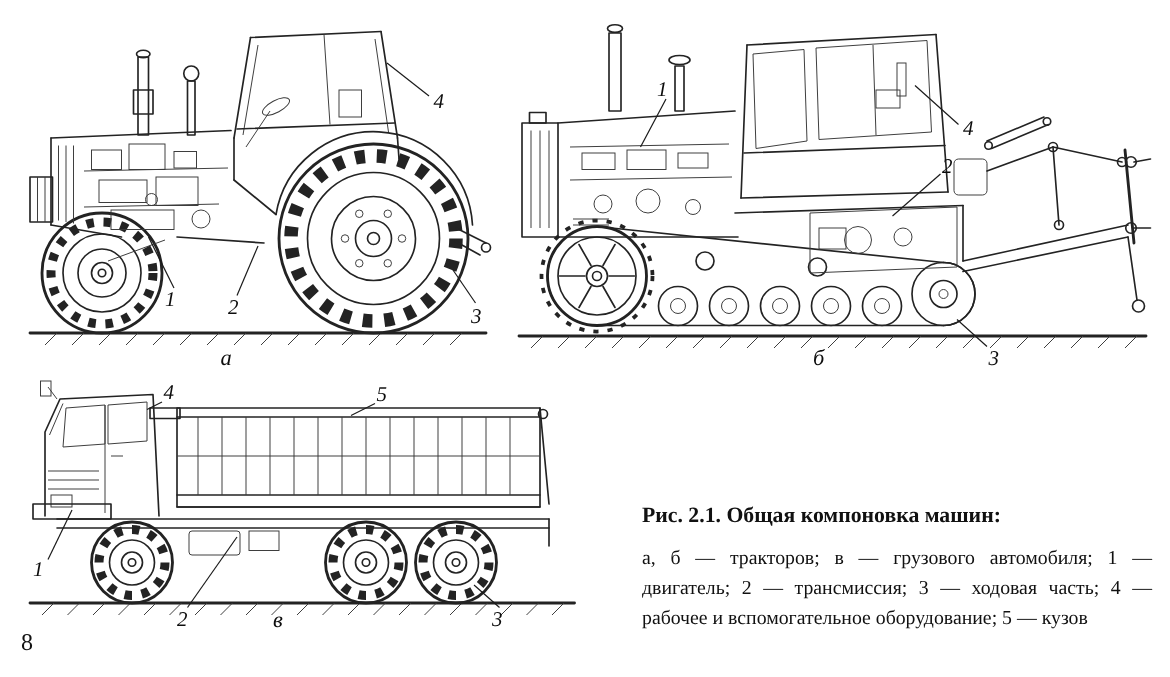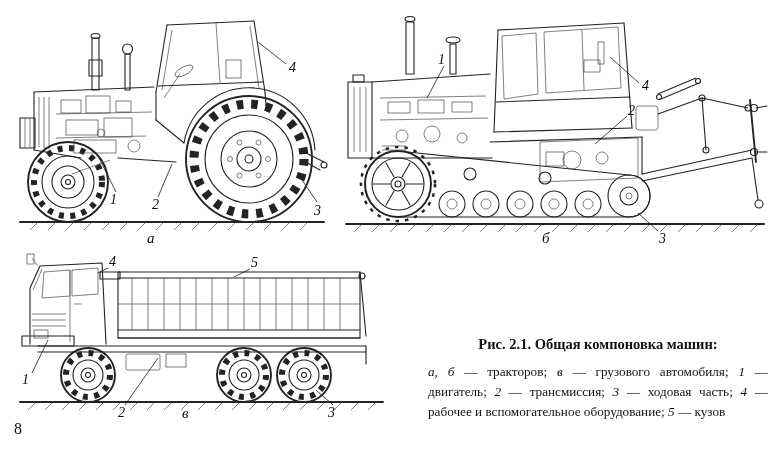--- a/index.html
+++ b/index.html
@@ -14,23 +14,23 @@
   .thin { stroke:#3a3a3a; stroke-width:0.65; fill:none; }
   .leader { stroke:#1a1a1a; stroke-width:0.8; fill:none; }
   .tread  { stroke:#232323; stroke-width:9; fill:none; stroke-dasharray:6.5 8; }
   .tread2 { stroke:#232323; stroke-width:6; fill:none; stroke-dasharray:5 6.5; }
   .teeth  { stroke:#232323; stroke-width:2.5; fill:none; stroke-dasharray:3.5 6; }
 
   .num    { font:italic 14px "Liberation Serif", serif; fill:#0d0d0d; }
   .letter { font:italic 15px "Liberation Serif", serif; fill:#0d0d0d; }
 
   .caption { position:absolute; left:428px; top:336px; width:340px; }
-  .caption-title { font-weight:bold; font-size:14.5px; text-align:center; margin-bottom:9px; }
+  .caption-title { font-weight:bold; font-size:14.5px; margin-bottom:9px; }
   .caption-body  { font-size:13.2px; text-align:justify; line-height:1.5; }
-  .caption-body .it { font-style:italic; }
+  .caption-body .it { }
 
   .page-number { position:absolute; left:14px; top:420px; font-size:16px; }
 </style>
 </head>
 <body>
 
 <div class="fig" style="left:6px; top:2px;">
 <svg width="330" height="248" viewBox="0 0 330 248">
   <g>
     <line class="s2" x1="14" y1="220" x2="318" y2="220"></line>

